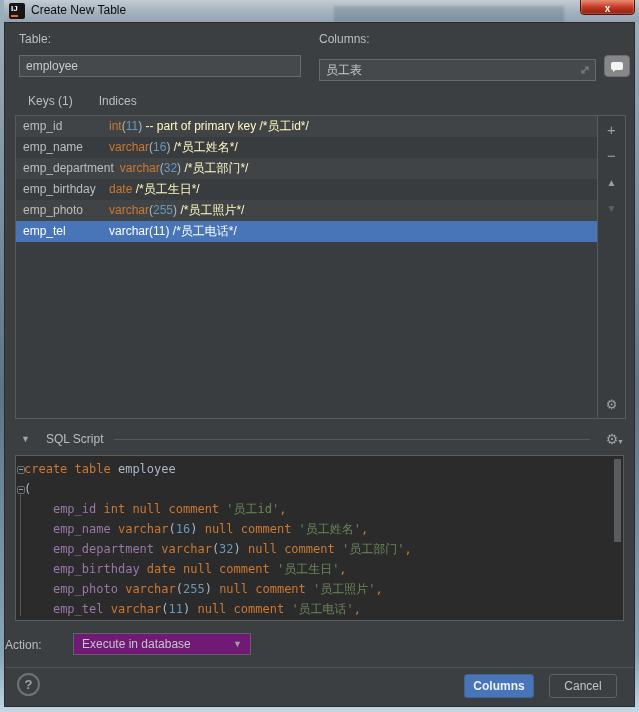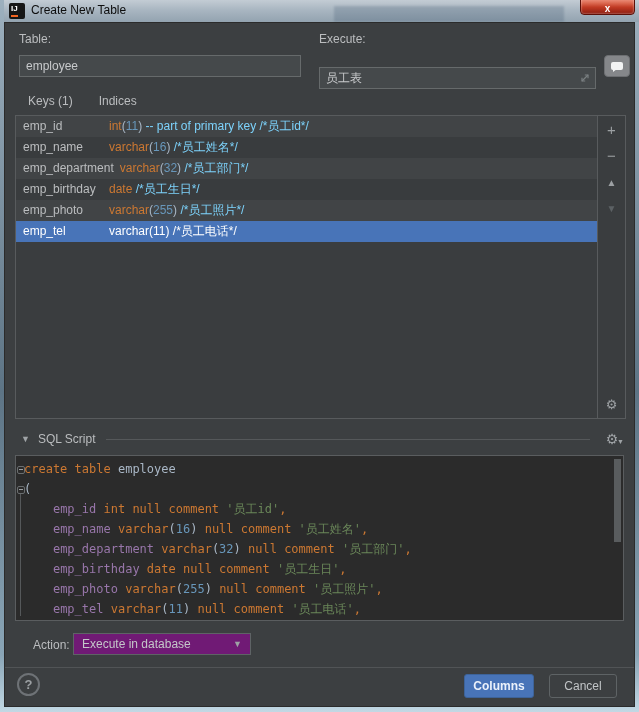--- a/index.html
+++ b/index.html
@@ -48,33 +48,33 @@
   .rows { position:absolute; left:0; top:0; right:28px; bottom:0; overflow:hidden; }
   .row { height:21px; line-height:21px; padding-left:7px; white-space:nowrap; cursor:pointer; }
   .row.odd  { background:#414446; }
   .row.even { background:#393c3e; }
   .row.sel  { background:#4874b8; }
   .row.sel span { color:#fff !important; }
   .cname { display:inline-block; min-width:80px; color:#bbbdbf; margin-right:6px; }
   .ckw   { color:#cc7832; }
   .cpl   { color:#a9b7c6; }
   .cnum  { color:#6897bb; }
-  .ccomment { color:#7dd3fc; }
+  .ccomment { color:#fef9c3; }
   .strip { position:absolute; right:0; top:0; bottom:0; width:28px; border-left:1px solid #585b5d;
     background:#3a3d3f; }
   .sbtn { position:absolute; left:0; width:27px; height:22px; background:none; border:none;
     color:#9ca0a3; font-size:15px; line-height:22px; text-align:center; cursor:pointer; padding:0; }
   .sbtn.small { font-size:10px; }
   .sbtn.disabled { color:#5c6164; }
 
   
   .sqlhdr { position:absolute; left:10px; top:406px; right:10px; height:20px; display:flex;
     align-items:center; }
   .tri { font-size:9px; color:#a0a4a7; margin-left:6px; cursor:pointer; }
-  .sqlhdr .ttl { margin-left:8px; color:#bbbdbf; }
+  .sqlhdr .ttl { margin-left:16px; color:#bbbdbf; }
   .hline { flex:1; height:1px; background:#55585a; margin:0 10px 0 10px; }
   .gearbtn { position:relative; width:24px; height:18px; background:none; border:none; cursor:pointer;
     color:#9fa3a6; font-size:14px; line-height:16px; padding:0; }
   .gearbtn .drop { position:absolute; right:0px; bottom:-2px; font-size:7px; color:#9fa3a6; }
 
   
   .editor { position:absolute; left:10px; top:432px; width:609px; height:166px; background:#2b2b2b;
     border:1px solid #5a5d5f; }
   .foldline { position:absolute; left:4px; top:34px; bottom:4px; width:1px; background:#55585a; }
   .fold { position:absolute; left:1px; width:8px; height:8px; border:1px solid #6a6e70;
@@ -84,21 +84,21 @@
     font-size:12px; line-height:20px; white-space:pre; }
   .tok-kw  { color:#cc7832; }
   .tok-id  { color:#9876aa; }
   .tok-pl  { color:#a9b7c6; }
   .tok-num { color:#6897bb; }
   .tok-str { color:#6a8759; }
   .vscroll { position:absolute; right:2px; top:3px; width:7px; height:83px; background:#595c5e;
     cursor:pointer; }
 
   
-  .action-lbl { position:absolute; left:0; top:615px;margin-left:28px; }
+  .action-lbl { position:absolute; left:0; top:615px; }
   .select { position:absolute; left:68px; top:610px; width:178px; height:22px; background:#701a75;
     border:1px solid #5e6365; color:#c4c7c9; line-height:20px; padding-left:8px; cursor:pointer; }
   .select .arrow { position:absolute; right:8px; top:0; font-size:9px; color:#9ea2a5; line-height:20px; }
 
   .sep { position:absolute; left:0; right:0; top:644px; height:1px; background:#515456; }
 
   
   .help { position:absolute; left:12px; top:650px; width:23px; height:23px; border-radius:50%;
     border:2px solid #6e7276; background:none; color:#9ca0a3; font-size:13px; font-weight:bold;
     line-height:19px; text-align:center; cursor:pointer; }
@@ -120,25 +120,25 @@
     </div>
     <span class="win-title">Create New Table</span>
     <button class="close-btn">
       <span>x</span>
     </button>
   </div>
 
   <div class="content">
 
     <span class="lbl" style="left:14px; top:9px;">Table:</span>
-    <span class="lbl" style="left:314px; top:9px;">Execute:</span>
+    <span class="lbl" style="left:314px; top:9px;">Columns:</span>
 
     <input class="field" style="left: 14px; top: 32px; width: 282px;" value="employee">
 
-    <div class="comment-wrap" style="left:314px; top:44px; width:277px; height:26px; position:absolute;">
+    <div class="comment-wrap" style="left:314px; top:36px; width:277px; height:26px; position:absolute;">
       <input class="field" style="left: 0px; top: 0px; width: 277px;" value="员工表">
       <span class="expand-ico">
         <svg width="12" height="12" viewBox="0 0 12 12">
           <g stroke="#878d8f" stroke-width="1.2" fill="none">
             <line x1="3" y1="9" x2="9" y2="3"></line>
             <polyline points="5.8,3 9,3 9,6.2"></polyline>
             <polyline points="3,5.8 3,9 6.2,9"></polyline>
           </g>
         </svg>
       </span>

